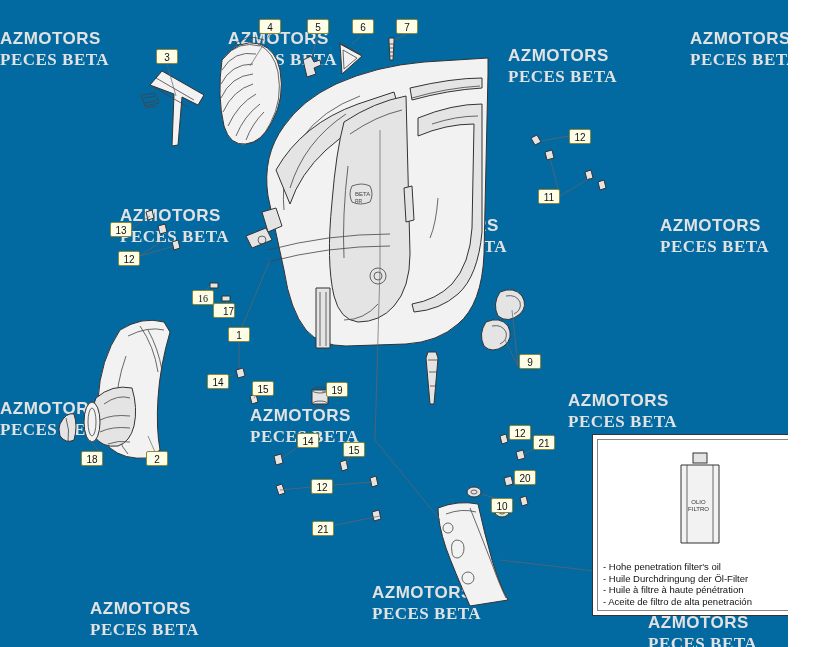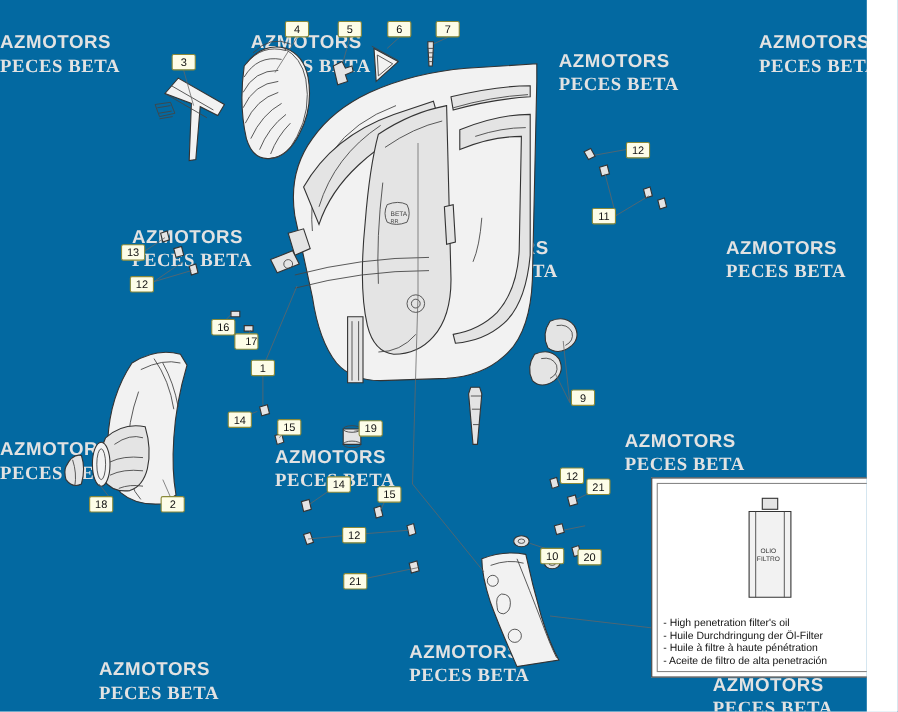--- a/index.html
+++ b/index.html
@@ -301,34 +301,34 @@
   <div id="callout-layer">
       <div class="callout" style="left: 259px; top: 19px;">4</div>
       <div class="callout" style="left: 307px; top: 19px;">5</div>
       <div class="callout" style="left: 352px; top: 19px;">6</div>
       <div class="callout" style="left: 396px; top: 19px;">7</div>
       <div class="callout" style="left: 156px; top: 49px;">3</div>
       <div class="callout" style="left: 569px; top: 129px;">12</div>
       <div class="callout" style="left: 538px; top: 189px;">11</div>
       <div class="callout" style="left: 110px; top: 222px;">13</div>
       <div class="callout" style="left: 118px; top: 251px;">12</div>
-      <div class="callout" style="left: 192px; top: 290px;">16</div>
+      <div class="callout" style="left: 192px; top: 290px; font-family: Liberation Serif, serif;">16</div>
       <div class="callout" style="left: 213px; top: 303px; text-align: right;">17</div>
       <div class="callout" style="left: 228px; top: 327px;">1</div>
       <div class="callout" style="left: 519px; top: 354px;">9</div>
       <div class="callout" style="left: 207px; top: 374px;">14</div>
       <div class="callout" style="left: 252px; top: 381px;">15</div>
       <div class="callout" style="left: 326px; top: 382px;">19</div>
       <div class="callout" style="left: 81px; top: 451px;">18</div>
       <div class="callout" style="left: 146px; top: 451px;">2</div>
       <div class="callout" style="left: 297px; top: 433px;">14</div>
       <div class="callout" style="left: 343px; top: 442px;">15</div>
       <div class="callout" style="left: 509px; top: 425px;">12</div>
       <div class="callout" style="left: 533px; top: 435px;">21</div>
-      <div class="callout" style="left: 525px; top: 470px; margin-top: 29px;">20</div>
+      <div class="callout" style="left: 514px; top: 470px;">20</div>
       <div class="callout" style="left: 311px; top: 479px;">12</div>
       <div class="callout" style="left: 491px; top: 498px;">10</div>
       <div class="callout" style="left: 312px; top: 521px;">21</div>
       <div class="callout" style="left: 711px; top: 576px;">8</div>
     </div>
 
   <div id="legend">
     <div class="inner"></div>
 
     <div class="bottle-wrap">
@@ -337,20 +337,20 @@
         <path class="outline" d="M18 14 h38 v78 h-38 z"></path>
         <path class="thin" d="M24 14 v78 M50 14 v78"></path>
       </svg>
       <div class="bottle-label" style="left:16px; top:48px;">
         <span>OLIO</span><br>
         <span>FILTRO</span>
       </div>
     </div>
 
     <div class="lines">
-      <div>- High penetration filter's oil</div>
+      <div>- Hohe penetration filter's oil</div>
       <div>- Huile Durchdringung der Öl-Filter</div>
       <div>- Huile à filtre à haute pénétration</div>
       <div>- Aceite de filtro de alta penetración</div>
     </div>
   </div>
 
 </div>
 
 </body></html>

